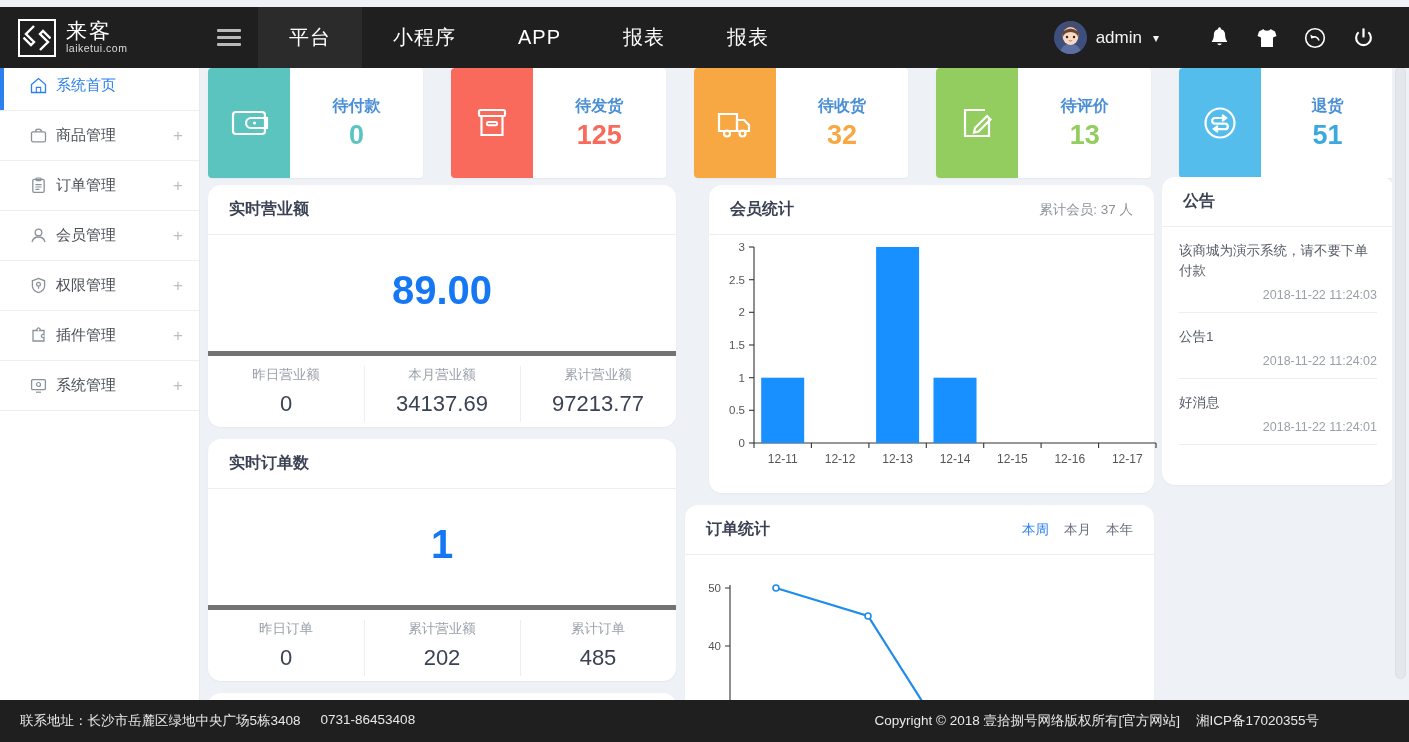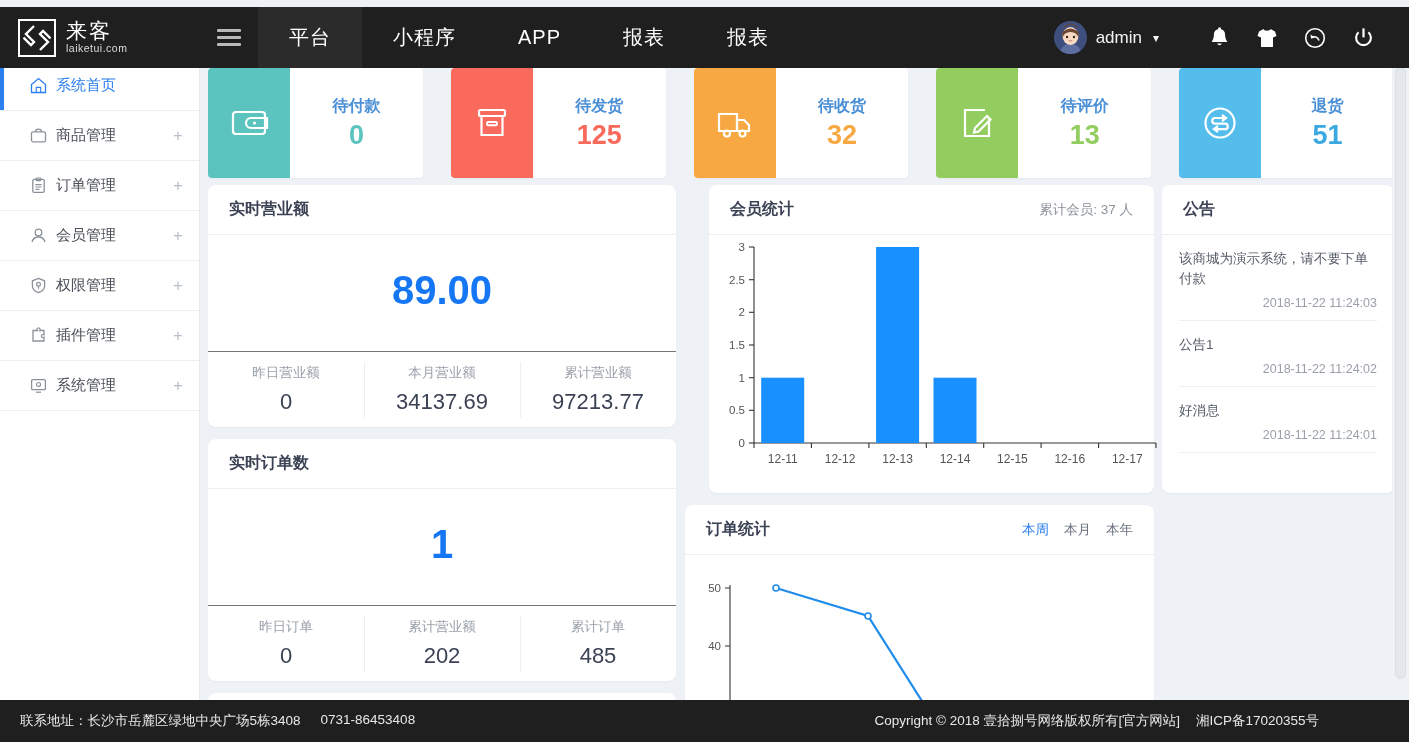--- a/index.html
+++ b/index.html
@@ -114,40 +114,40 @@
     color: #fff; flex: none;
   }
   .stat-body {
     flex: 1; display: flex; flex-direction: column;
     align-items: center; justify-content: center; gap: 3px;
   }
   .stat-label { font-size: 16px; font-weight: bold; color: #4a8fd6; }
   .stat-value { font-size: 27px; font-weight: bold; }
 
   
-  .panel { background: #fff; border-radius: 8px; box-shadow: 0 1px 2px rgba(0,0,0,.04); }
+  .panel { background: #fff; border-radius: 13px; box-shadow: 0 1px 2px rgba(0,0,0,.04); }
   .panel-head {
     height: 50px; display: flex; align-items: center;
     padding: 0 21px; border-bottom: 1px solid #eceef2;
   }
   .panel-title { font-size: 16px; font-weight: bold; color: #3b4254; }
 
   .col-left  { position: absolute; left: 7px;  top: 124px; width: 468px; }
   .col-mid   { position: absolute; left: 484px; top: 124px; width: 469px; }
-  .col-right { position: absolute; left: 961px; top: 124px; width: 232px; }
+  .col-right { position: absolute; left: 961px; top: 116px; width: 232px; }
 
   
   .big-panel { height: 242px; display: flex; flex-direction: column; }
   .big-panel .big-number {
     flex: 1; display: flex; align-items: center; justify-content: center;
     font-size: 40px; font-weight: bold; color: #1677f5;
     padding-bottom: 6px;
   }
   .trio {
-    height: 76px; display: flex; border-top: 1px solid #737373;
+    height: 76px; display: flex; border-top: 5px solid #737373;
   }
   .trio-cell {
     flex: 1; display: flex; flex-direction: column;
     align-items: center; justify-content: center; gap: 7px;
     position: relative;
   }
   .trio-cell + .trio-cell::before {
     content: ""; position: absolute; left: 0; top: 10px;
     width: 1px; height: 56px; background: #eceef2;
   }

